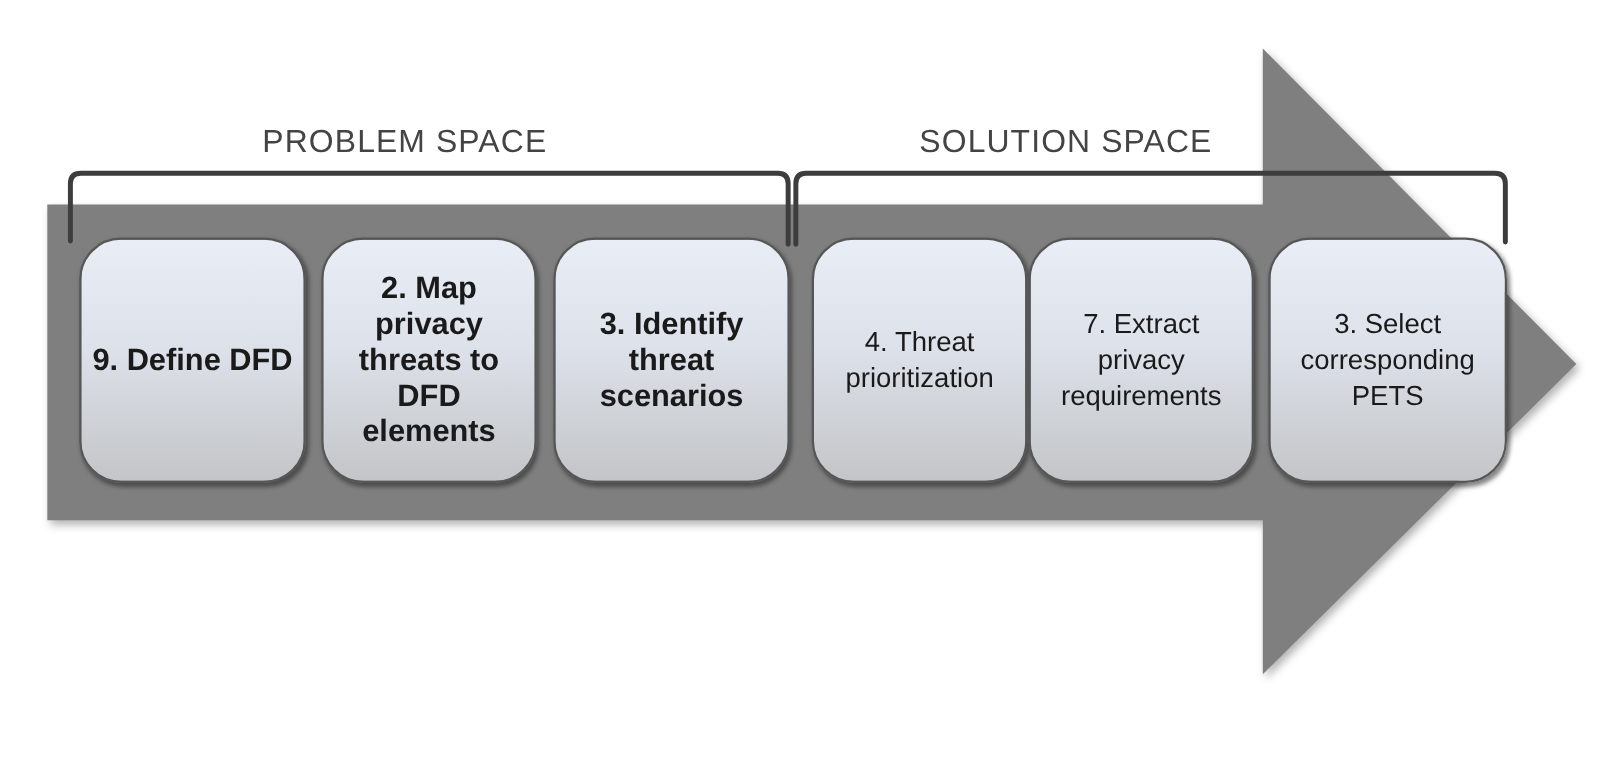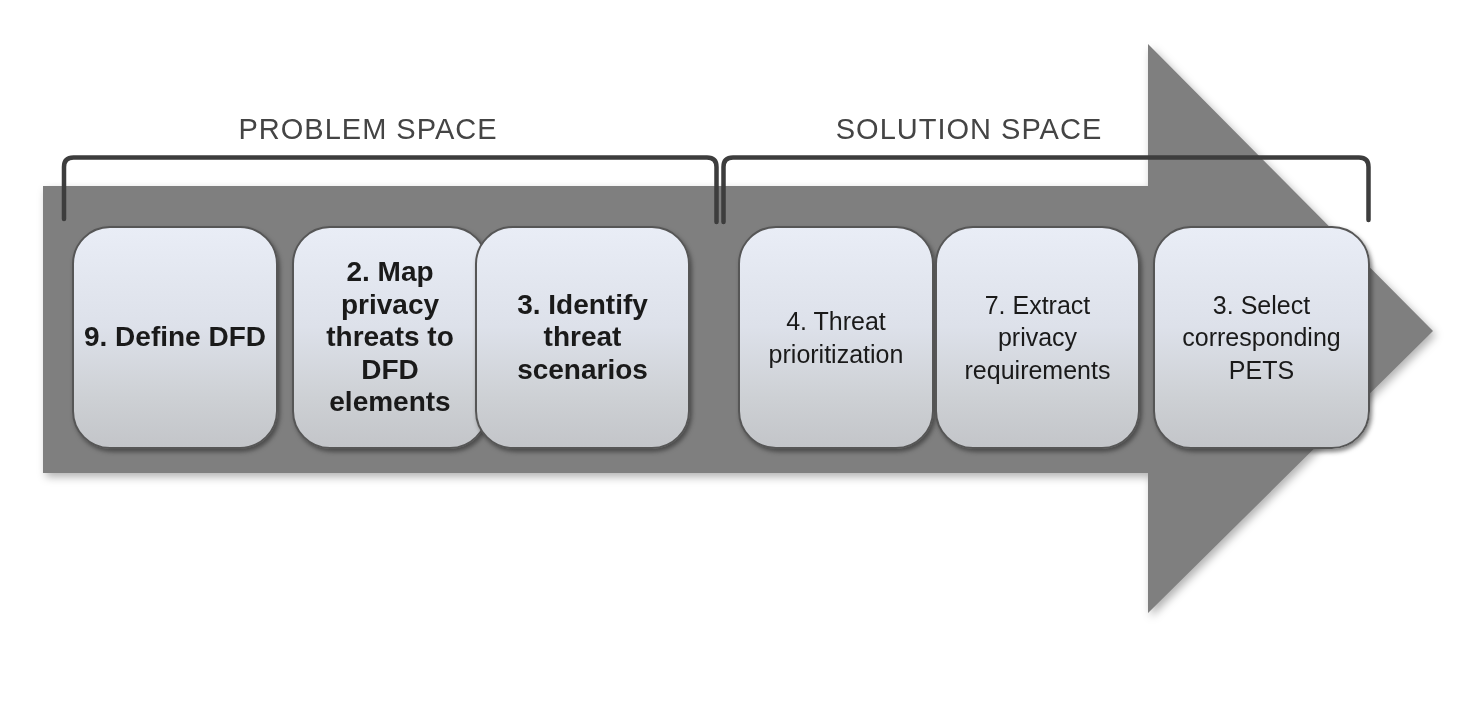--- a/index.html
+++ b/index.html
@@ -33,40 +33,39 @@
     height: 223px;
     box-sizing: border-box;
     border: 2px solid #565656;
     border-radius: 38px;
     background: linear-gradient(180deg, #e9edf6 0%, #dde1ea 45%, #cdd0d4 78%, #c3c5c9 100%);
     box-shadow: 2px 3px 4px rgba(35,35,35,0.55);
     display: flex;
     align-items: center;
     justify-content: center;
     text-align: center;
-    margin-top: 10px;
   }
   .step-label {
     white-space: pre-line;
     color: #1a1a1a;
     padding: 0 6px;
   }
   .step-bold .step-label {
     font-weight: 700;
     font-size: 28px;
     line-height: 1.16;
   }
   .step-regular .step-label {
     font-weight: 400;
     font-size: 25px;
     line-height: 1.3;
   }
   .box-1 { left: 72px;   width: 206px; }
   .box-2 { left: 292px;  width: 196px; }
-  .box-3 { left: 475px;  width: 215px; }
+  .box-3 { left: 503px;  width: 215px; }
   .box-4 { left: 738px;  width: 196px; }
   .box-5 { left: 935px;  width: 205px; }
   .box-6 { left: 1153px; width: 217px; }
 
   .space-label {
     position: absolute;
     top: 113px;
     transform: translateX(-50%);
     font-size: 29px;
     letter-spacing: 1px;

